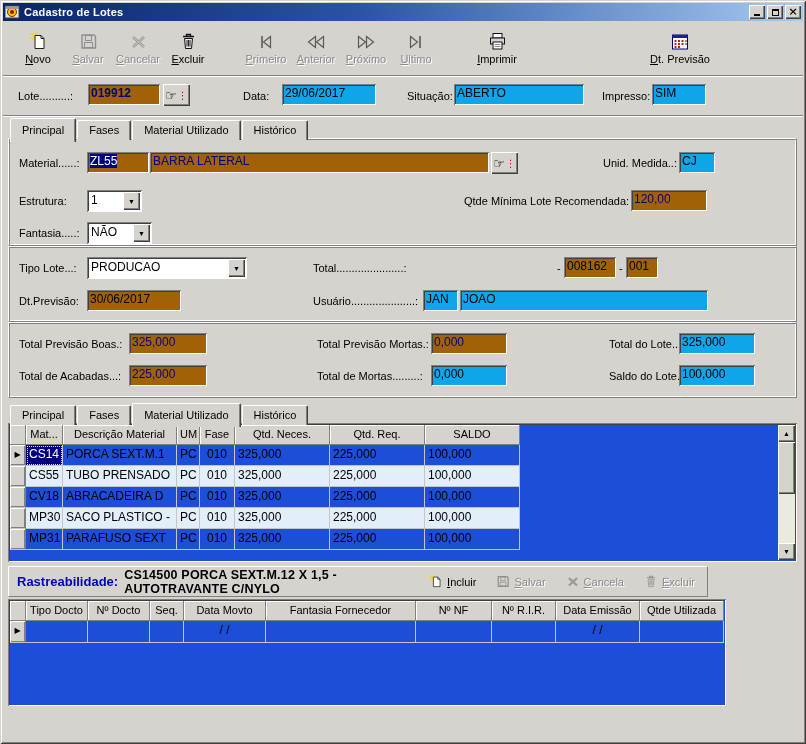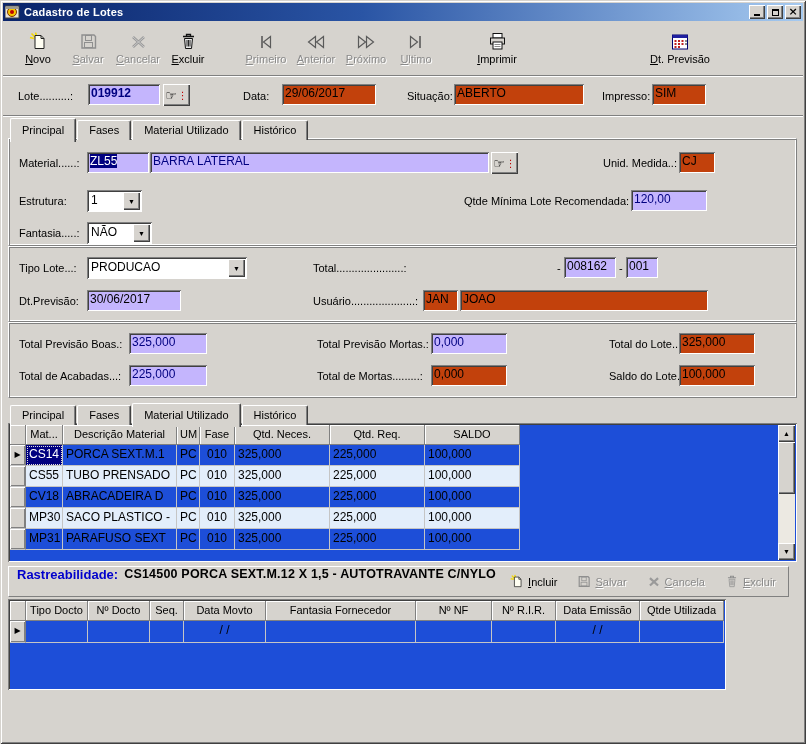--- a/index.html
+++ b/index.html
@@ -45,23 +45,23 @@
   .tbtn.disabled .tlab { color:#8a8a8a; text-shadow:1px 1px 0 #fff; }
   .gap28 { width:28px; } .gap120 { width:120px; }
   
   #headerband { position:absolute; left:3px; top:77px; right:3px; height:39px;
     border-bottom:1px solid #808080; box-shadow:0 1px 0 #fff; }
   .lbl { position:absolute; font-size:11px; color:#000; white-space:nowrap; }
   .field, .ro {
     position:absolute; height:21px; font-size:12px; line-height:17px;
     padding:1px 3px; white-space:nowrap; overflow:hidden;
     box-shadow: inset 1px 1px 0 #808080, inset -1px -1px 0 #fff, inset 2px 2px 0 #404040;
-    background:#c4b5fd;
-  }
-  .ro { background:#c2410c; }
+    background:#a16207;
+  }
+  .ro { background:#0ea5e9; }
   .navy { color:#000080; }
   .num { }
   .lookupbtn {
     position:absolute; width:27px; height:22px; background:#d6d3ce;
     box-shadow: inset 1px 1px 0 #fff, inset -1px -1px 0 #404040, inset -2px -2px 0 #808080;
     display:flex; align-items:center; justify-content:center; gap:1px; font-size:13px;
   }
   .lookupbtn .dots { color:#c00000; font-size:10px; letter-spacing:0; }
   
   .tabs { position:absolute; display:flex; align-items:flex-end; height:24px; z-index:3; }
@@ -108,23 +108,23 @@
   .selcell { background:#000080 !important; color:#fff; outline:1px dotted #e0e0e0; outline-offset:-2px; }
   
   .vscroll { position:absolute; top:2px; bottom:2px; right:2px; width:17px; background:#ece9e2; }
   .sbtn { position:absolute; left:0; width:17px; height:17px; background:#d6d3ce;
     box-shadow: inset 1px 1px 0 #fff, inset -1px -1px 0 #404040, inset -2px -2px 0 #808080;
     display:flex; align-items:center; justify-content:center; font-size:7px; }
   .sthumb { position:absolute; left:0; width:17px; height:52px; top:17px; background:#d6d3ce;
     box-shadow: inset 1px 1px 0 #fff, inset -1px -1px 0 #404040, inset -2px -2px 0 #808080; }
   
   #rastrepanel {
-    position:absolute; left:8px; top:566px; width:781px; height:31px; background:#d6d3ce;
+    position:absolute; left:8px; top:566px; width:700px; height:31px; background:#d6d3ce;
     border:1px solid; border-color:#fff #808080 #808080 #fff;
-    display:flex; padding:0 8px;
+    display:flex; align-items:center; padding:0 8px;
   }
   #rastrepanel .rlabel { color:#0000cc; font-weight:bold; font-size:13px; }
   #rastrepanel .ritem { font-weight:bold; font-size:12.5px; margin-left:6px; letter-spacing:.2px; }
   .mbtn { display:flex; align-items:center; gap:4px; padding:2px 4px; font-size:11px; white-space:nowrap; }
   .mbtn.disabled { color:#8a8a8a; text-shadow:1px 1px 0 #fff; }
   #rastrebtns { margin-left:auto; display:flex; gap:12px; }
   u { text-decoration:underline; }
 </style>
 </head>
 <body>
@@ -453,21 +453,21 @@
         <svg width="14" height="15" viewBox="0 0 19 19">
             <path d="M4 4.5 h11 M7.5 4.5 v-2 h4 v2" fill="none" stroke="#8f8f8f" stroke-width="1.4"></path>
             <path d="M5.5 6.5 l1 10 h6 l1 -10 z" fill="none" stroke="#8f8f8f"></path>
             <path d="M8 8 v6.5 M9.5 8 v6.5 M11 8 v6.5" stroke="#8f8f8f"></path>
           </svg>
         <span class="u1"><u>E</u>xcluir</span>
       </div>
     </div>
   </div>
 
-  <div class="grid" style="left:8px;top:599px;width:718px;height:91px">
+  <div class="grid" style="left:8px;top:599px;width:718px;height:107px">
     <div class="grow ghead">
       <div class="gcell gind"></div>
       <div class="gcell" style="width:62px">Tipo Docto</div>
       <div class="gcell" style="width:62px">Nº Docto</div>
       <div class="gcell" style="width:34px">Seq.</div>
       <div class="gcell" style="width:82px">Data Movto</div>
       <div class="gcell" style="width:150px">Fantasia Fornecedor</div>
       <div class="gcell" style="width:76px">Nº NF</div>
       <div class="gcell" style="width:64px">Nº R.I.R.</div>
       <div class="gcell" style="width:84px">Data Emissão</div>

